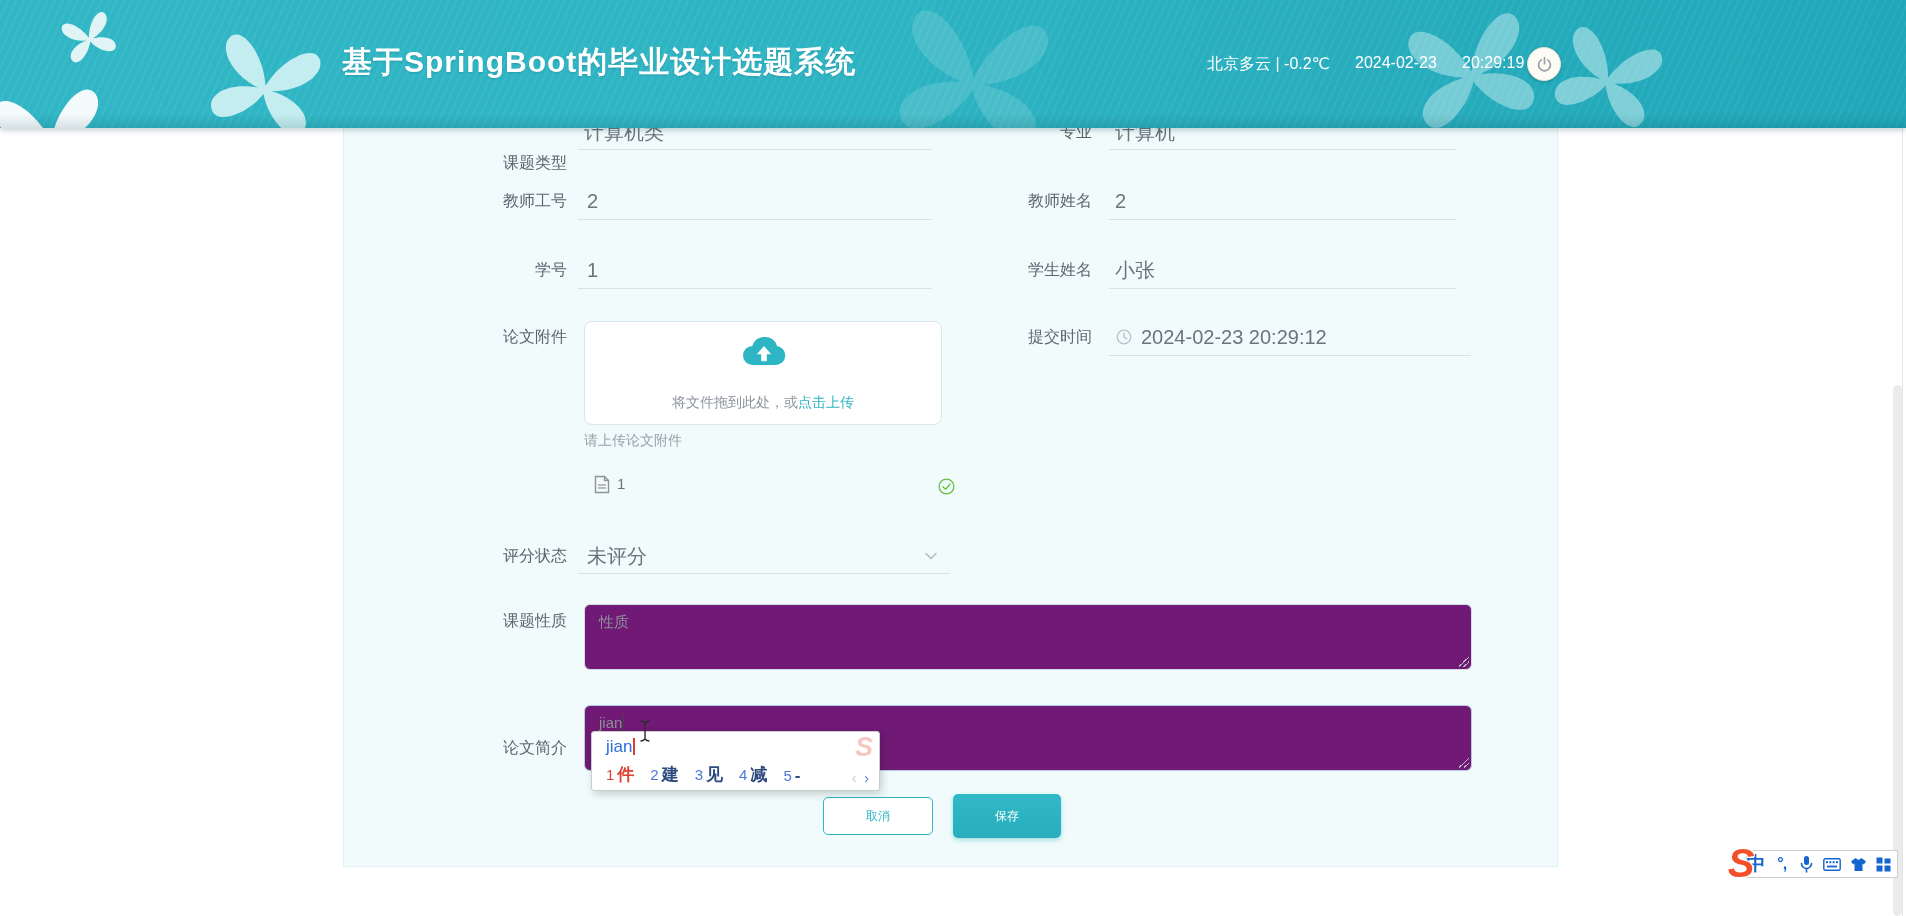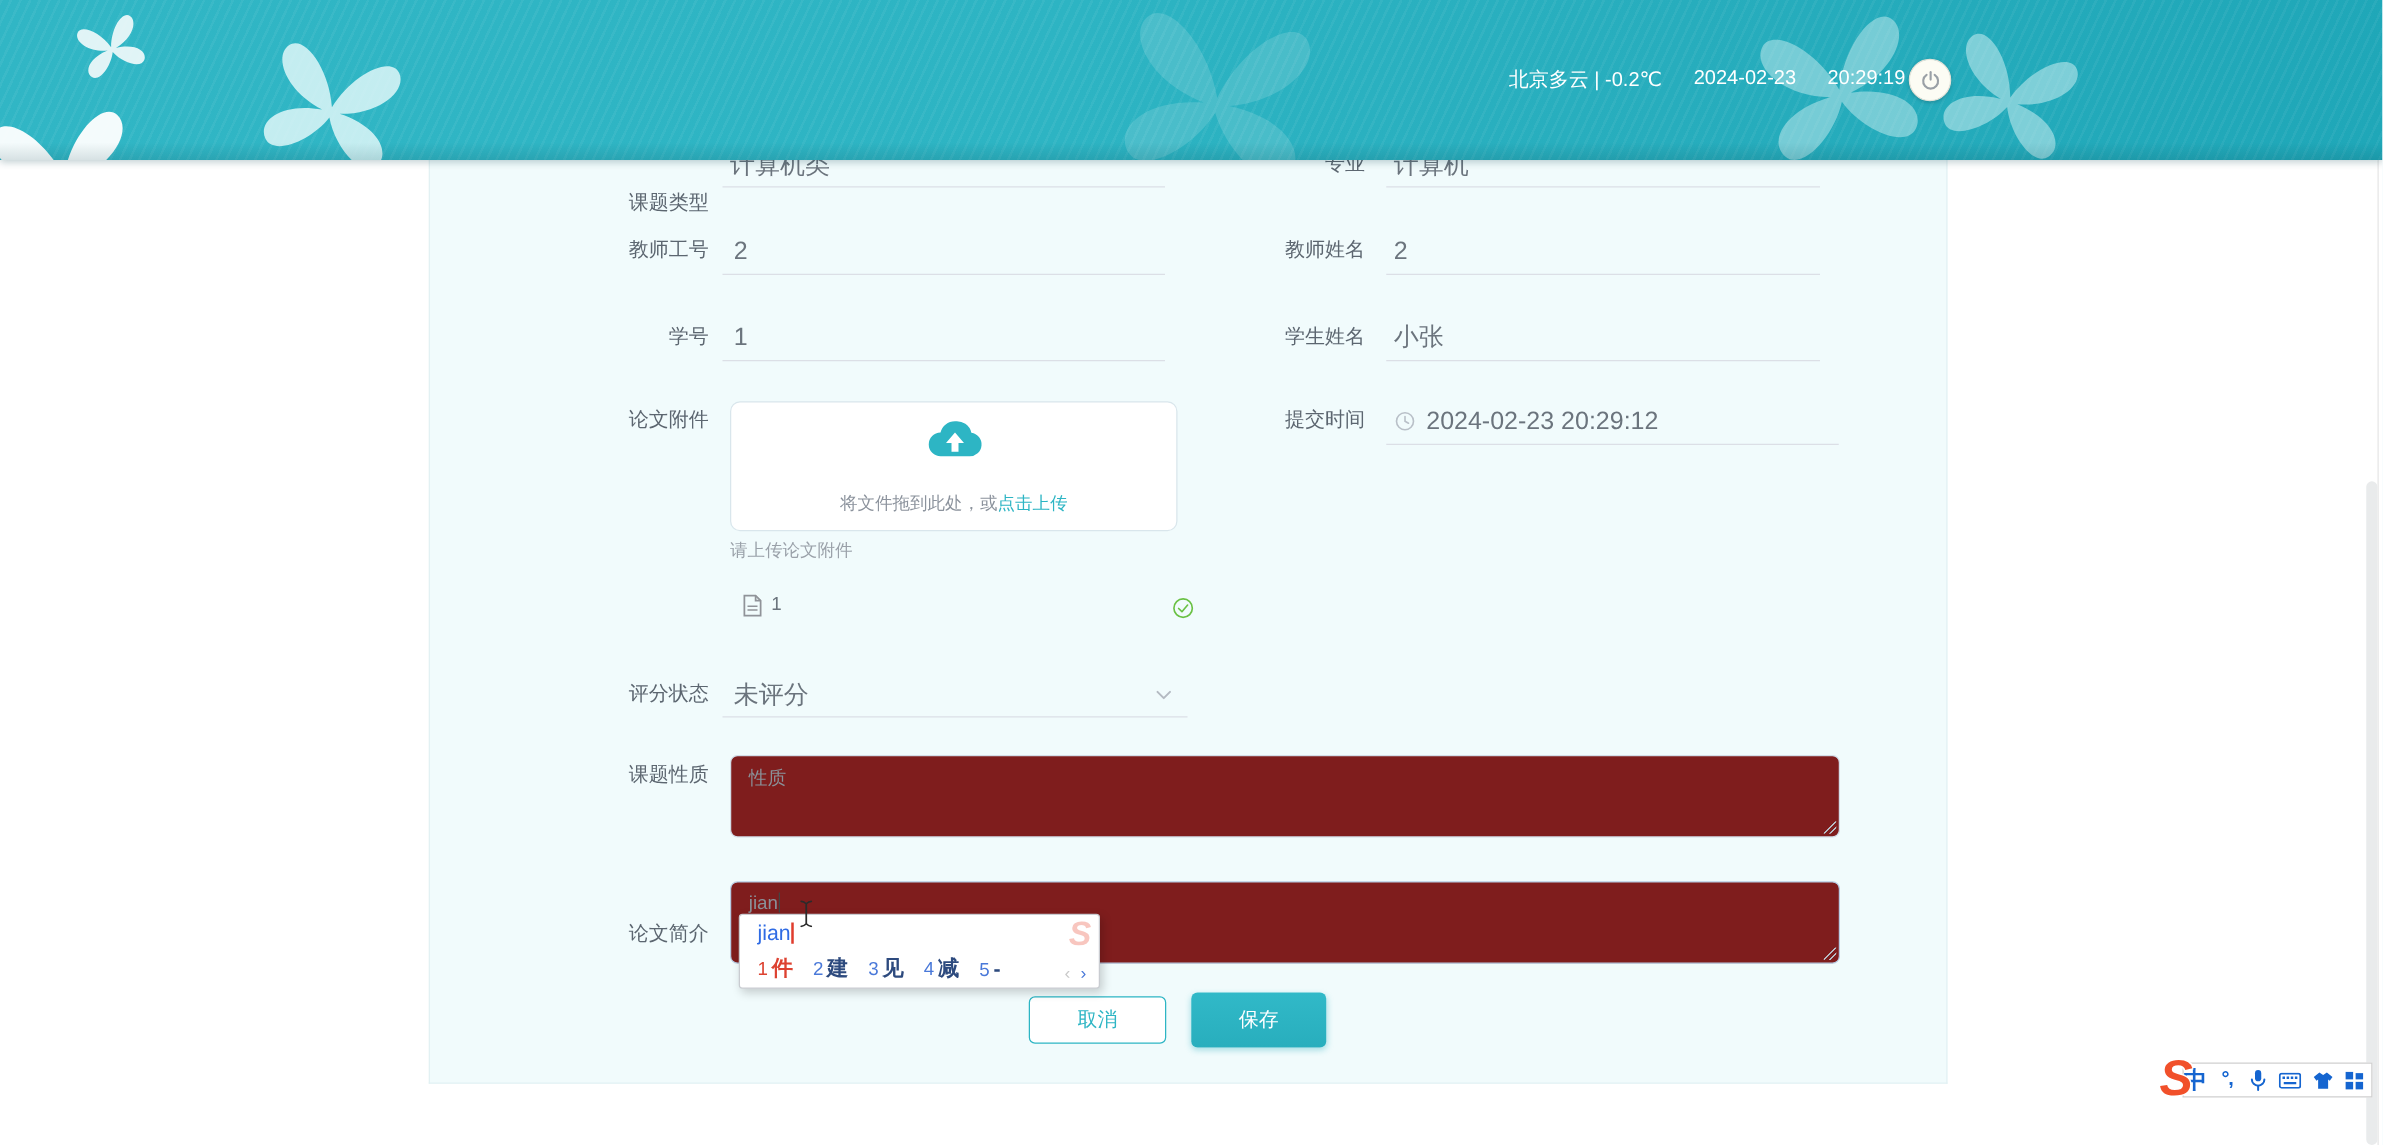--- a/index.html
+++ b/index.html
@@ -60,21 +60,21 @@
   }
   .drop-text{
     left:240px;top:266px;width:358px;text-align:center;font-size:14px;color:#8c939d;
   }
   .drop-text .link{color:#2db5c4;cursor:pointer;}
   .hint-text{left:240px;top:304px;font-size:14px;color:#9aa1a9;}
   .file-row{left:244px;top:344px;width:360px;height:28px;cursor:pointer;}
   .file-name{position:absolute;left:29px;top:3px;font-size:15px;color:#6b747d;}
 
   .textarea{
-    background:#7f1d1d;border-radius:6px;box-sizing:border-box;cursor:text;text-align:right;
+    background:#701a75;border-radius:6px;box-sizing:border-box;cursor:text;text-align:right;
   }
   .ta-nature{left:240px;top:476px;width:888px;height:66px;border:1px solid #d3dde8;}
   .ta-intro {left:240px;top:577px;width:888px;height:66px;border:1px solid #b7cbe2;}
   .ta-text{position:absolute;left:14px;top:8px;font-size:15px;color:#8a9199;}
   .caret{display:inline-block;width:1px;height:16px;background:#444;vertical-align:-3px;margin-left:1px;}
   .resize-grip{
     position:absolute;right:2px;bottom:2px;width:10px;height:10px;
     background:
       linear-gradient(135deg,transparent 0 45%,#b6bcc4 45% 52%,transparent 52% 70%,#b6bcc4 70% 77%,transparent 77%);
   }
@@ -99,21 +99,21 @@
   .cand.first .n,.cand.first .t{color:#dd4231;}
   .ime-arrows{margin-left:auto;display:flex;gap:8px;font-size:14px;}
   .arr-prev{color:#c9c9c9;cursor:pointer;}
   .arr-next{color:#4a79d9;cursor:pointer;}
   .ime-mark{
     position:absolute;right:6px;top:0px;font-size:27px;font-weight:800;font-style:italic;
     color:rgba(242,142,128,.5);pointer-events:none;
   }
 
   
-  .btn{border-radius:5px;font-size:16px;display:flex;align-items:center;justify-content:center;cursor:pointer;box-sizing:border-box;}
+  .btn{border-radius:5px;font-size:12px;display:flex;align-items:center;justify-content:center;cursor:pointer;box-sizing:border-box;}
   .btn-cancel{left:479px;top:669px;width:110px;height:38px;background:#ffffff;border:1px solid #2db5c4;color:#2db5c4;}
   .btn-save{left:609px;top:666px;width:108px;height:44px;background:linear-gradient(#31b9c8,#28aebd);color:#ffffff;box-shadow:0 2px 5px rgba(40,174,189,.4);}
 
   
   .scroll-line{left:1902px;top:128px;width:1px;height:788px;background:#e6e6e6;}
   .scroll-thumb{left:1893px;top:385px;width:9px;height:531px;background:#e9ebec;border-radius:5px;cursor:pointer;}
 
   
   .ime-bar{
     left:1746px;top:850px;width:152px;height:28px;background:#ffffff;
@@ -148,20 +148,21 @@
   <svg class="butterfly" style="left:880px;top:-15px;width:190px;height:170px;transform:rotate(8deg);opacity:.14" viewBox="0 0 100 100">
       <path fill="#ffffff" d="M50 55 C42 30 20 12 12 22 C4 32 18 52 44 58 C16 60 4 76 12 86 C20 96 42 80 50 62 C58 80 80 96 88 86 C96 76 84 60 56 58 C82 52 96 32 88 22 C80 12 58 30 50 55 Z"></path>
     </svg>
   <svg class="butterfly" style="left:1395px;top:-5px;width:150px;height:140px;transform:rotate(-12deg);opacity:.45" viewBox="0 0 100 100">
       <path fill="#d8f4f6" d="M50 55 C42 30 20 12 12 22 C4 32 18 52 44 58 C16 60 4 76 12 86 C20 96 42 80 50 62 C58 80 80 96 88 86 C96 76 84 60 56 58 C82 52 96 32 88 22 C80 12 58 30 50 55 Z"></path>
     </svg>
   <svg class="butterfly" style="left:1550px;top:15px;width:120px;height:115px;transform:rotate(18deg);opacity:.5" viewBox="0 0 100 100">
       <path fill="#d8f4f6" d="M50 55 C42 30 20 12 12 22 C4 32 18 52 44 58 C16 60 4 76 12 86 C20 96 42 80 50 62 C58 80 80 96 88 86 C96 76 84 60 56 58 C82 52 96 32 88 22 C80 12 58 30 50 55 Z"></path>
     </svg>
 
+  <div class="abs app-title">基于SpringBoot的毕业设计选题系统</div>
   <div class="abs hdr-meta" style="left:1207px;">北京多云 | -0.2℃</div>
   <div class="abs hdr-meta" style="left:1355px;">2024-02-23</div>
   <div class="abs hdr-meta" style="left:1462px;">20:29:19</div>
   <div class="abs power-btn">
     <svg width="17" height="17" viewBox="0 0 20 20">
       <path d="M6.2 4.6 A7 7 0 1 0 13.8 4.6" fill="none" stroke="#9aa0a6" stroke-width="2" stroke-linecap="round"></path>
       <line x1="10" y1="2" x2="10" y2="9" stroke="#9aa0a6" stroke-width="2" stroke-linecap="round"></line>
     </svg>
   </div>
   <div class="darken"></div>

